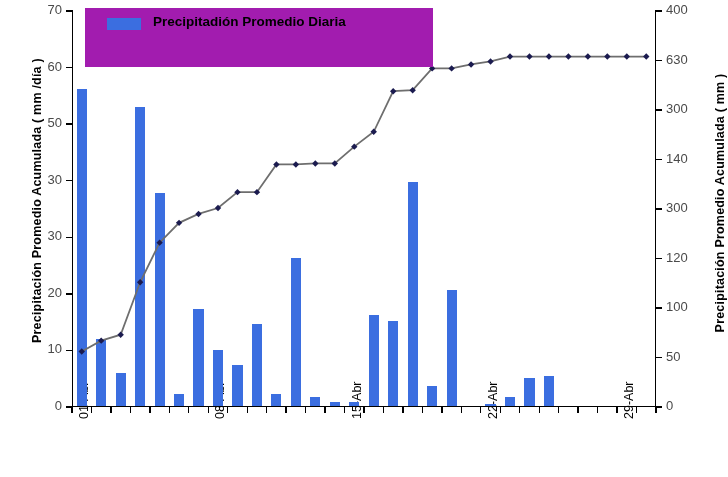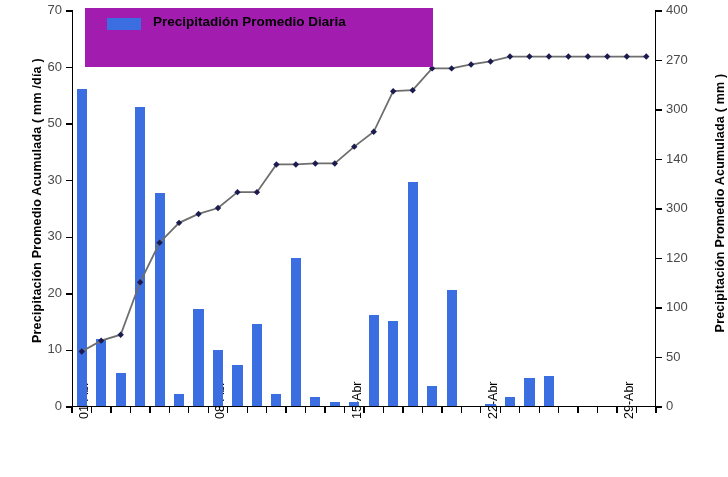--- a/index.html
+++ b/index.html
@@ -199,21 +199,21 @@
         <div class="tlabel tlabel-r" style="top: 288px;">100</div>
         <div class="tick-r" style="top: 246.8px;"></div>
         <div class="tlabel tlabel-r" style="top: 238.5px;">120</div>
         <div class="tick-r" style="top: 197.3px;"></div>
         <div class="tlabel tlabel-r" style="top: 189px;">300</div>
         <div class="tick-r" style="top: 147.8px;"></div>
         <div class="tlabel tlabel-r" style="top: 139.5px;">140</div>
         <div class="tick-r" style="top: 98.3px;"></div>
         <div class="tlabel tlabel-r" style="top: 90px;">300</div>
         <div class="tick-r" style="top: 48.8px;"></div>
-        <div class="tlabel tlabel-r" style="top: 40.5px;">270</div>
+        <div class="tlabel tlabel-r" style="top: 40.5px;">630</div>
         <div class="tick-r" style="top: -0.7px;"></div>
         <div class="tlabel tlabel-r" style="top: -9px;">400</div>
       </div>
     <div id="x-ticks">
         <div class="xtick" style="left: -0.7px;"></div>
         <div class="xtick" style="left: 18.7667px;"></div>
         <div class="xtick" style="left: 38.2333px;"></div>
         <div class="xtick" style="left: 57.7px;"></div>
         <div class="xtick" style="left: 77.1667px;"></div>
         <div class="xtick" style="left: 96.6333px;"></div>

